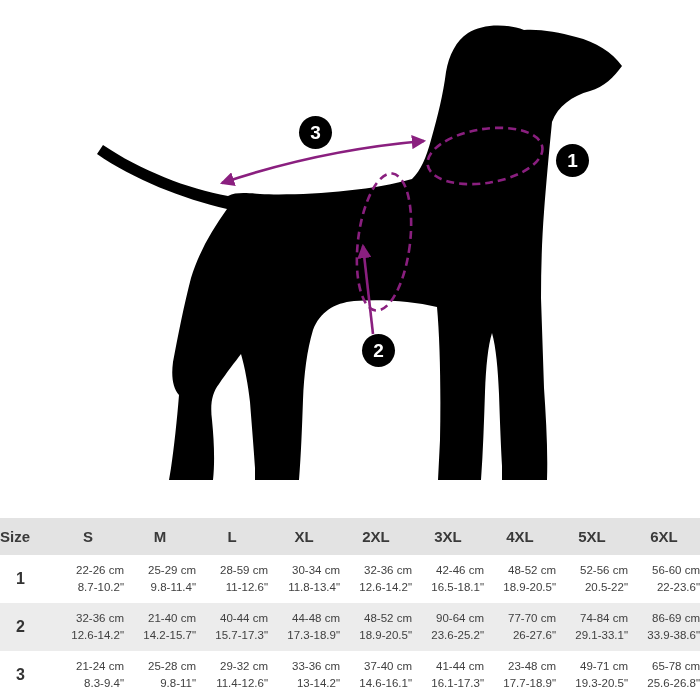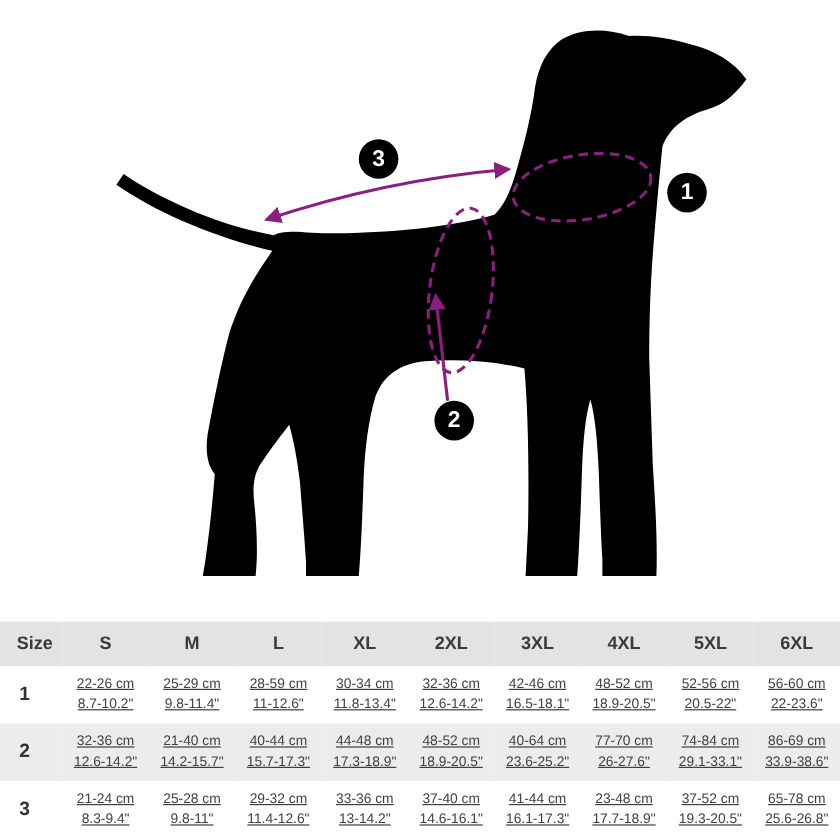--- a/index.html
+++ b/index.html
@@ -22,29 +22,29 @@
   }
 
   
   .size-table-wrap { position: absolute; left: 0; top: 518px; width: 700px; }
   table { width: 700px; border-collapse: collapse; table-layout: fixed; }
   col.size-col { width: 52px; }
   thead th {
     background: #e3e3e3; font-size: 15px; font-weight: bold; color: #3a3a3a;
     height: 37px; text-align: center; vertical-align: middle;
   }
-  thead th.size-head { text-align: left; padding-left: 14px; }
+  thead th.size-head { text-align: left; }
   tbody tr { height: 48px; }
   tbody tr:nth-child(even) { background: #ececec; }
   tbody tr:nth-child(odd) { background: #ffffff; }
   tbody th.rowlabel {
     text-align: left; padding-left: 16px; font-size: 16px; font-weight: bold; color: #333;
     vertical-align: middle;
   }
-  td { text-align: center; vertical-align: middle; font-size: 11.5px; line-height: 1.45; color: #404040; text-decoration: underline; }
+  td { text-align: right; vertical-align: middle; font-size: 11.5px; line-height: 1.45; color: #404040; }
   td span { display: block; white-space: nowrap; }
 </style>
 </head>
 <body>
 
 <div class="stage">
 
   <div class="diagram">
     <svg width="700" height="515" viewBox="0 0 700 515">
       <defs>
@@ -193,21 +193,21 @@
             </td>
           <td>
               <span>44-48 cm</span>
               <span>17.3-18.9"</span>
             </td>
           <td>
               <span>48-52 cm</span>
               <span>18.9-20.5"</span>
             </td>
           <td>
-              <span>40-64 cm</span>
+              <span>90-64 cm</span>
               <span>23.6-25.2"</span>
             </td>
           <td>
               <span>77-70 cm</span>
               <span>26-27.6"</span>
             </td>
           <td>
               <span>74-84 cm</span>
               <span>29.1-33.1"</span>
             </td>
@@ -240,21 +240,21 @@
             </td>
           <td>
               <span>41-44 cm</span>
               <span>16.1-17.3"</span>
             </td>
           <td>
               <span>23-48 cm</span>
               <span>17.7-18.9"</span>
             </td>
           <td>
-              <span>37-52 cm</span>
+              <span>49-71 cm</span>
               <span>19.3-20.5"</span>
             </td>
           <td>
               <span>65-78 cm</span>
               <span>25.6-26.8"</span>
             </td>
         </tr>
       </tbody>
     </table>
   </div>

